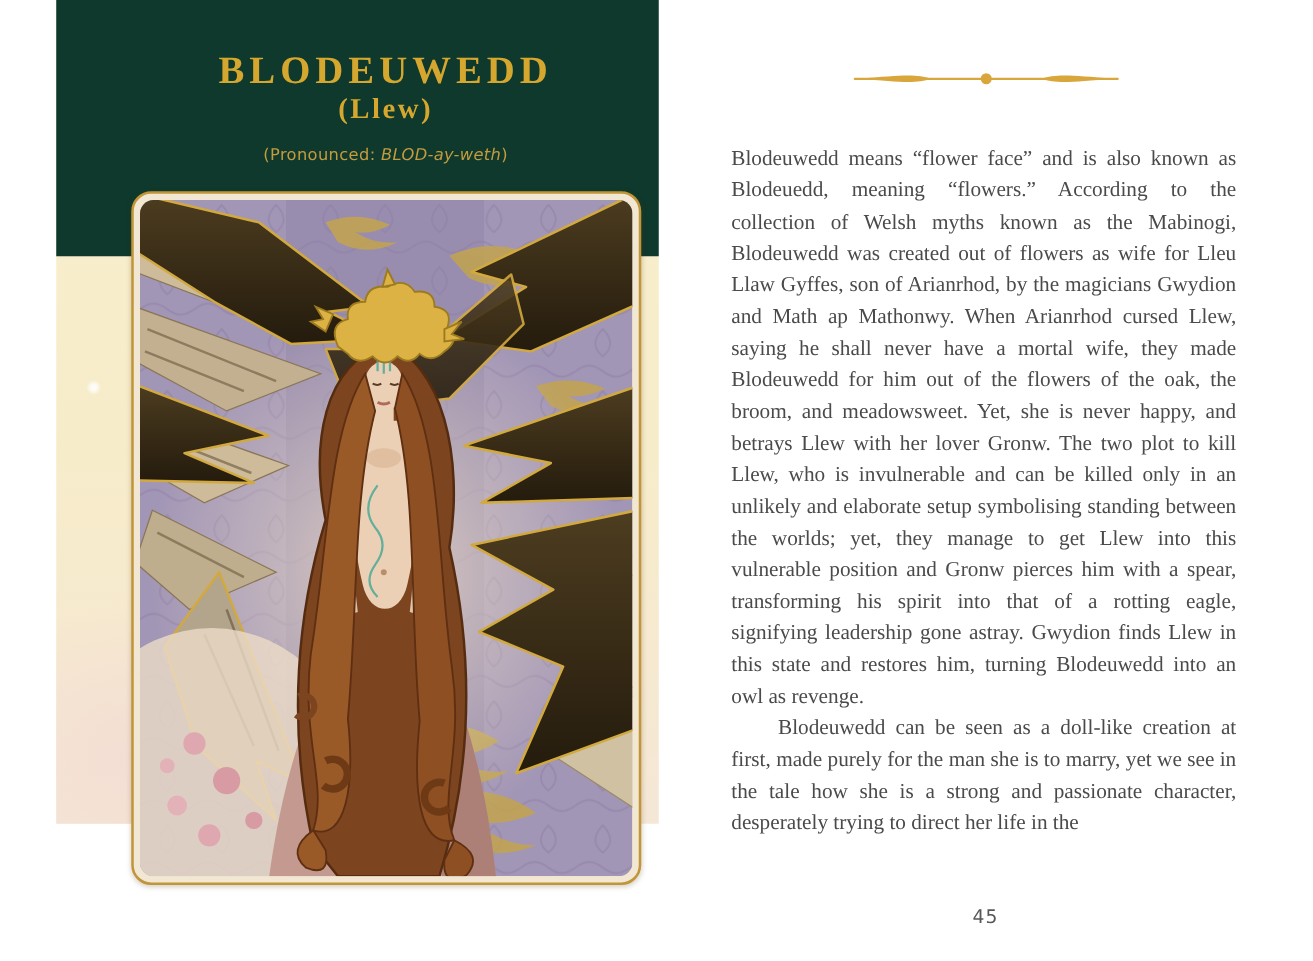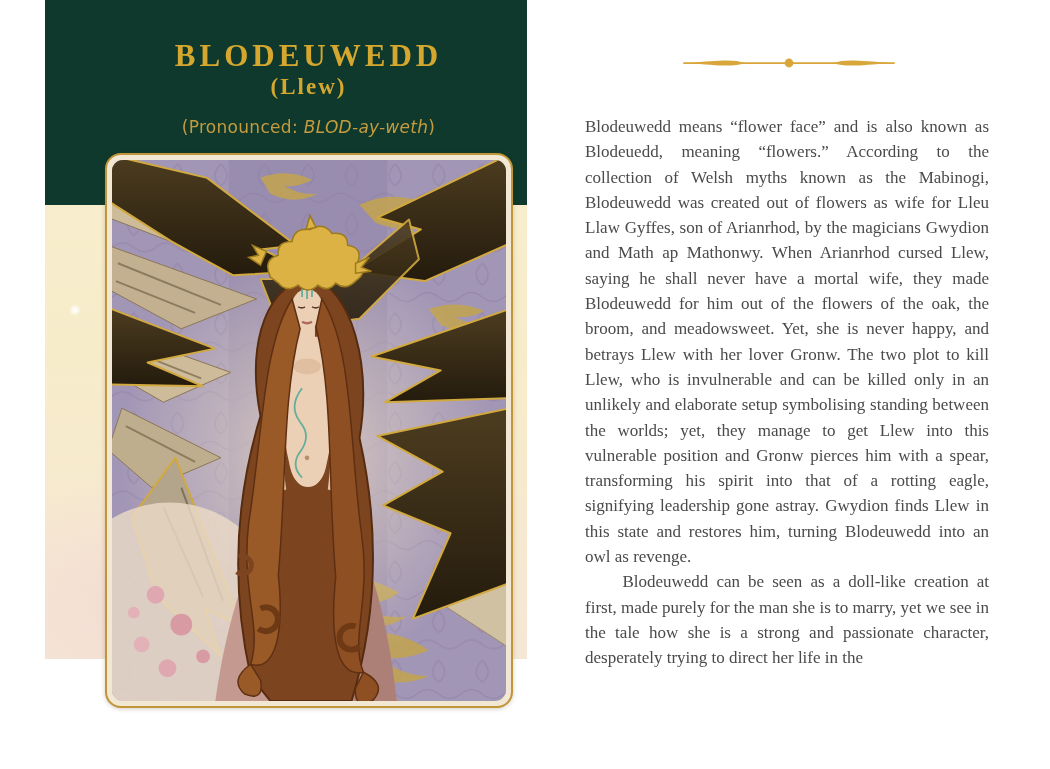--- a/index.html
+++ b/index.html
@@ -25,21 +25,21 @@
   }
   .deity-title{
     margin:0;padding-top:40px;font-size:31px;line-height:1.05;font-weight:700;
     letter-spacing:4px;font-family:"Liberation Serif", serif;color:#d5a72e;
   }
   .deity-subtitle{
     margin:0;padding-top:1px;font-size:23px;font-weight:700;letter-spacing:2px;
     font-family:"Liberation Serif", serif;color:#d5a72e;
   }
   .pronounce-line{
-    margin:0;padding-top:17px;font-size:17px;letter-spacing:.3px;
+    margin:0;padding-top:17px;font-size:13px;letter-spacing:.3px;
     font-family:"DejaVu Sans", sans-serif;color:#c49b3e;
   }
   .pronounce-line .pron-word{font-style:italic;}
   #goddess-card{
     position:absolute;left:60px;top:153px;width:408px;height:555px;
     box-sizing:border-box;border:2px solid #c19539;border-radius:16px;
     padding:5px;background:#f1e7d2;box-shadow:0 1px 4px rgba(90,60,20,.25);
   }
   #card-art{width:100%;height:100%;border-radius:11px;overflow:hidden;}
   #card-art svg{display:block;width:100%;height:100%;}
@@ -216,15 +216,16 @@
           <circle cx="108" cy="8" r="4.4"></circle>
         </g>
       </svg>
     </div>
 
     <div id="body-text">
       <p>Blodeuwedd means “flower face” and is also known as Blodeuedd, meaning “flowers.” According to the collection of Welsh myths known as the Mabinogi, Blodeuwedd was created out of flowers as wife for Lleu Llaw Gyffes, son of Arianrhod, by the magicians Gwydion and Math ap Mathonwy. When Arianrhod cursed Llew, saying he shall never have a mortal wife, they made Blodeuwedd for him out of the flowers of the oak, the broom, and meadowsweet. Yet, she is never happy, and betrays Llew with her lover Gronw. The two plot to kill Llew, who is invulnerable and can be killed only in an unlikely and elaborate setup symbolising standing between the worlds; yet, they manage to get Llew into this vulnerable position and Gronw pierces him with a spear, transforming his spirit into that of a rotting eagle, signifying leadership gone astray. Gwydion finds Llew in this state and restores him, turning Blodeuwedd into an owl as revenge.</p>
       <p>Blodeuwedd can be seen as a doll-like creation at first, made purely for the man she is to marry, yet we see in the tale how she is a strong and passionate character, desperately trying to direct her life in the</p>
     </div>
 
+    <div id="page-number">45</div>
   </div>
 
 </div>
 
 </body></html>

